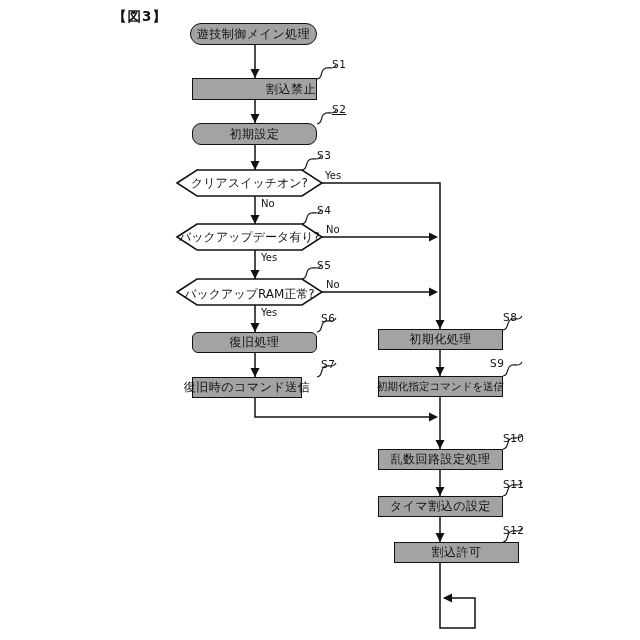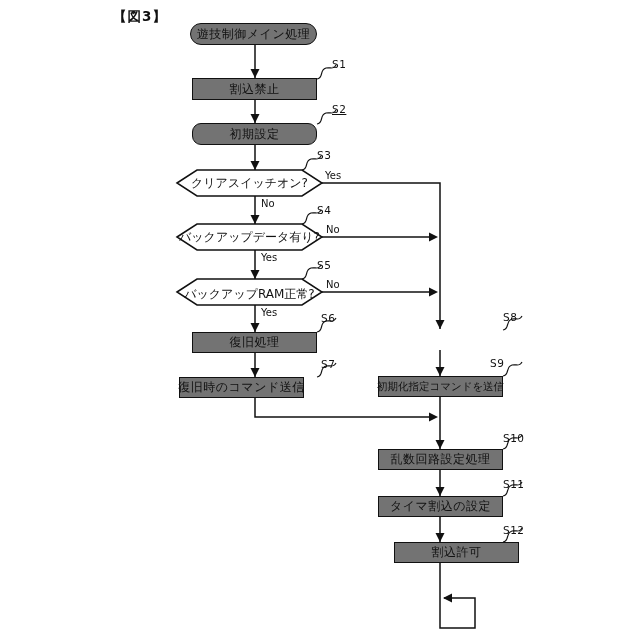--- a/index.html
+++ b/index.html
@@ -1,20 +1,20 @@
 <!DOCTYPE html>
 <html><head>
 <meta charset="utf-8">
 <style>
   html,body{margin:0;padding:0;background:#fff;}
   .canvas{position:relative;width:640px;height:640px;background:#fff;overflow:hidden;
           font-family:"DejaVu Sans",sans-serif;color:#111;}
   .layer{position:absolute;left:0;top:0;}
   .fig-title{position:absolute;font-size:13.5px;font-weight:bold;letter-spacing:1px;}
-  .node{position:absolute;box-sizing:border-box;border:1.6px solid #111;background:#737373;
+  .node{position:absolute;box-sizing:border-box;border:1.6px solid #111;background:#a3a3a3;
         display:flex;align-items:center;justify-content:center;font-size:12px;letter-spacing:.5px;
         white-space:nowrap;}
   .capsule{border-radius:12px;}
   .tight{font-size:10.5px;letter-spacing:0;}
   .hex-text{position:absolute;display:flex;align-items:center;justify-content:center;
             font-size:12px;letter-spacing:0;white-space:nowrap;}
   .step{position:absolute;font-size:10.5px;letter-spacing:.5px;}
   .branch{position:absolute;font-size:10px;}
 </style>
 </head>
@@ -84,33 +84,36 @@
       <path d="M503 449 c7 -1 2 -9 9 -11 c5 -1 7 2 10 -3"></path>
       <path d="M503 496 c7 -1 2 -9 9 -11 c5 -1 7 2 10 -3"></path>
       <path d="M503 542 c7 -1 2 -9 9 -11 c5 -1 7 2 10 -3"></path>
     </g>
   </svg>
 
   <div class="node capsule" style="left:190px;top:23px;width:127px;height:22px;">
     <span>遊技制御メイン処理</span>
   </div>
 
-  <div class="node" style="left:192px;top:78px;width:125px;height:22px;">
+  <div class="node" style="left:192px;top:78px;width:125px;height:22px;justify-content:flex-end;">
       <span>割込禁止</span>
     </div>
   <div class="node" style="left:192px;top:123px;width:125px;height:22px;border-radius:9px;">
       <span>初期設定</span>
     </div>
-  <div class="node" style="left:192px;top:332px;width:125px;height:21px;">
+  <div class="node" style="left:192px;top:332px;width:125px;height:21px;border-radius:6px;">
       <span>復旧処理</span>
     </div>
-  <div class="node" style="left:179px;top:377px;width:125px;height:21px;">
+  <div class="node" style="left:192px;top:377px;width:110px;height:21px;">
       <span>復旧時のコマンド送信</span>
     </div>
 
+  <div class="node" style="left:378px;top:329px;width:125px;height:21px;">
+      <span>初期化処理</span>
+    </div>
   <div class="node tight" style="left:378px;top:376px;width:125px;height:21px;">
       <span>初期化指定コマンドを送信</span>
     </div>
   <div class="node" style="left:378px;top:449px;width:125px;height:21px;">
       <span>乱数回路設定処理</span>
     </div>
   <div class="node" style="left:378px;top:496px;width:125px;height:21px;">
       <span>タイマ割込の設定</span>
     </div>
   <div class="node" style="left:378px;top:542px;width:125px;height:21px;margin-left:16px;">

